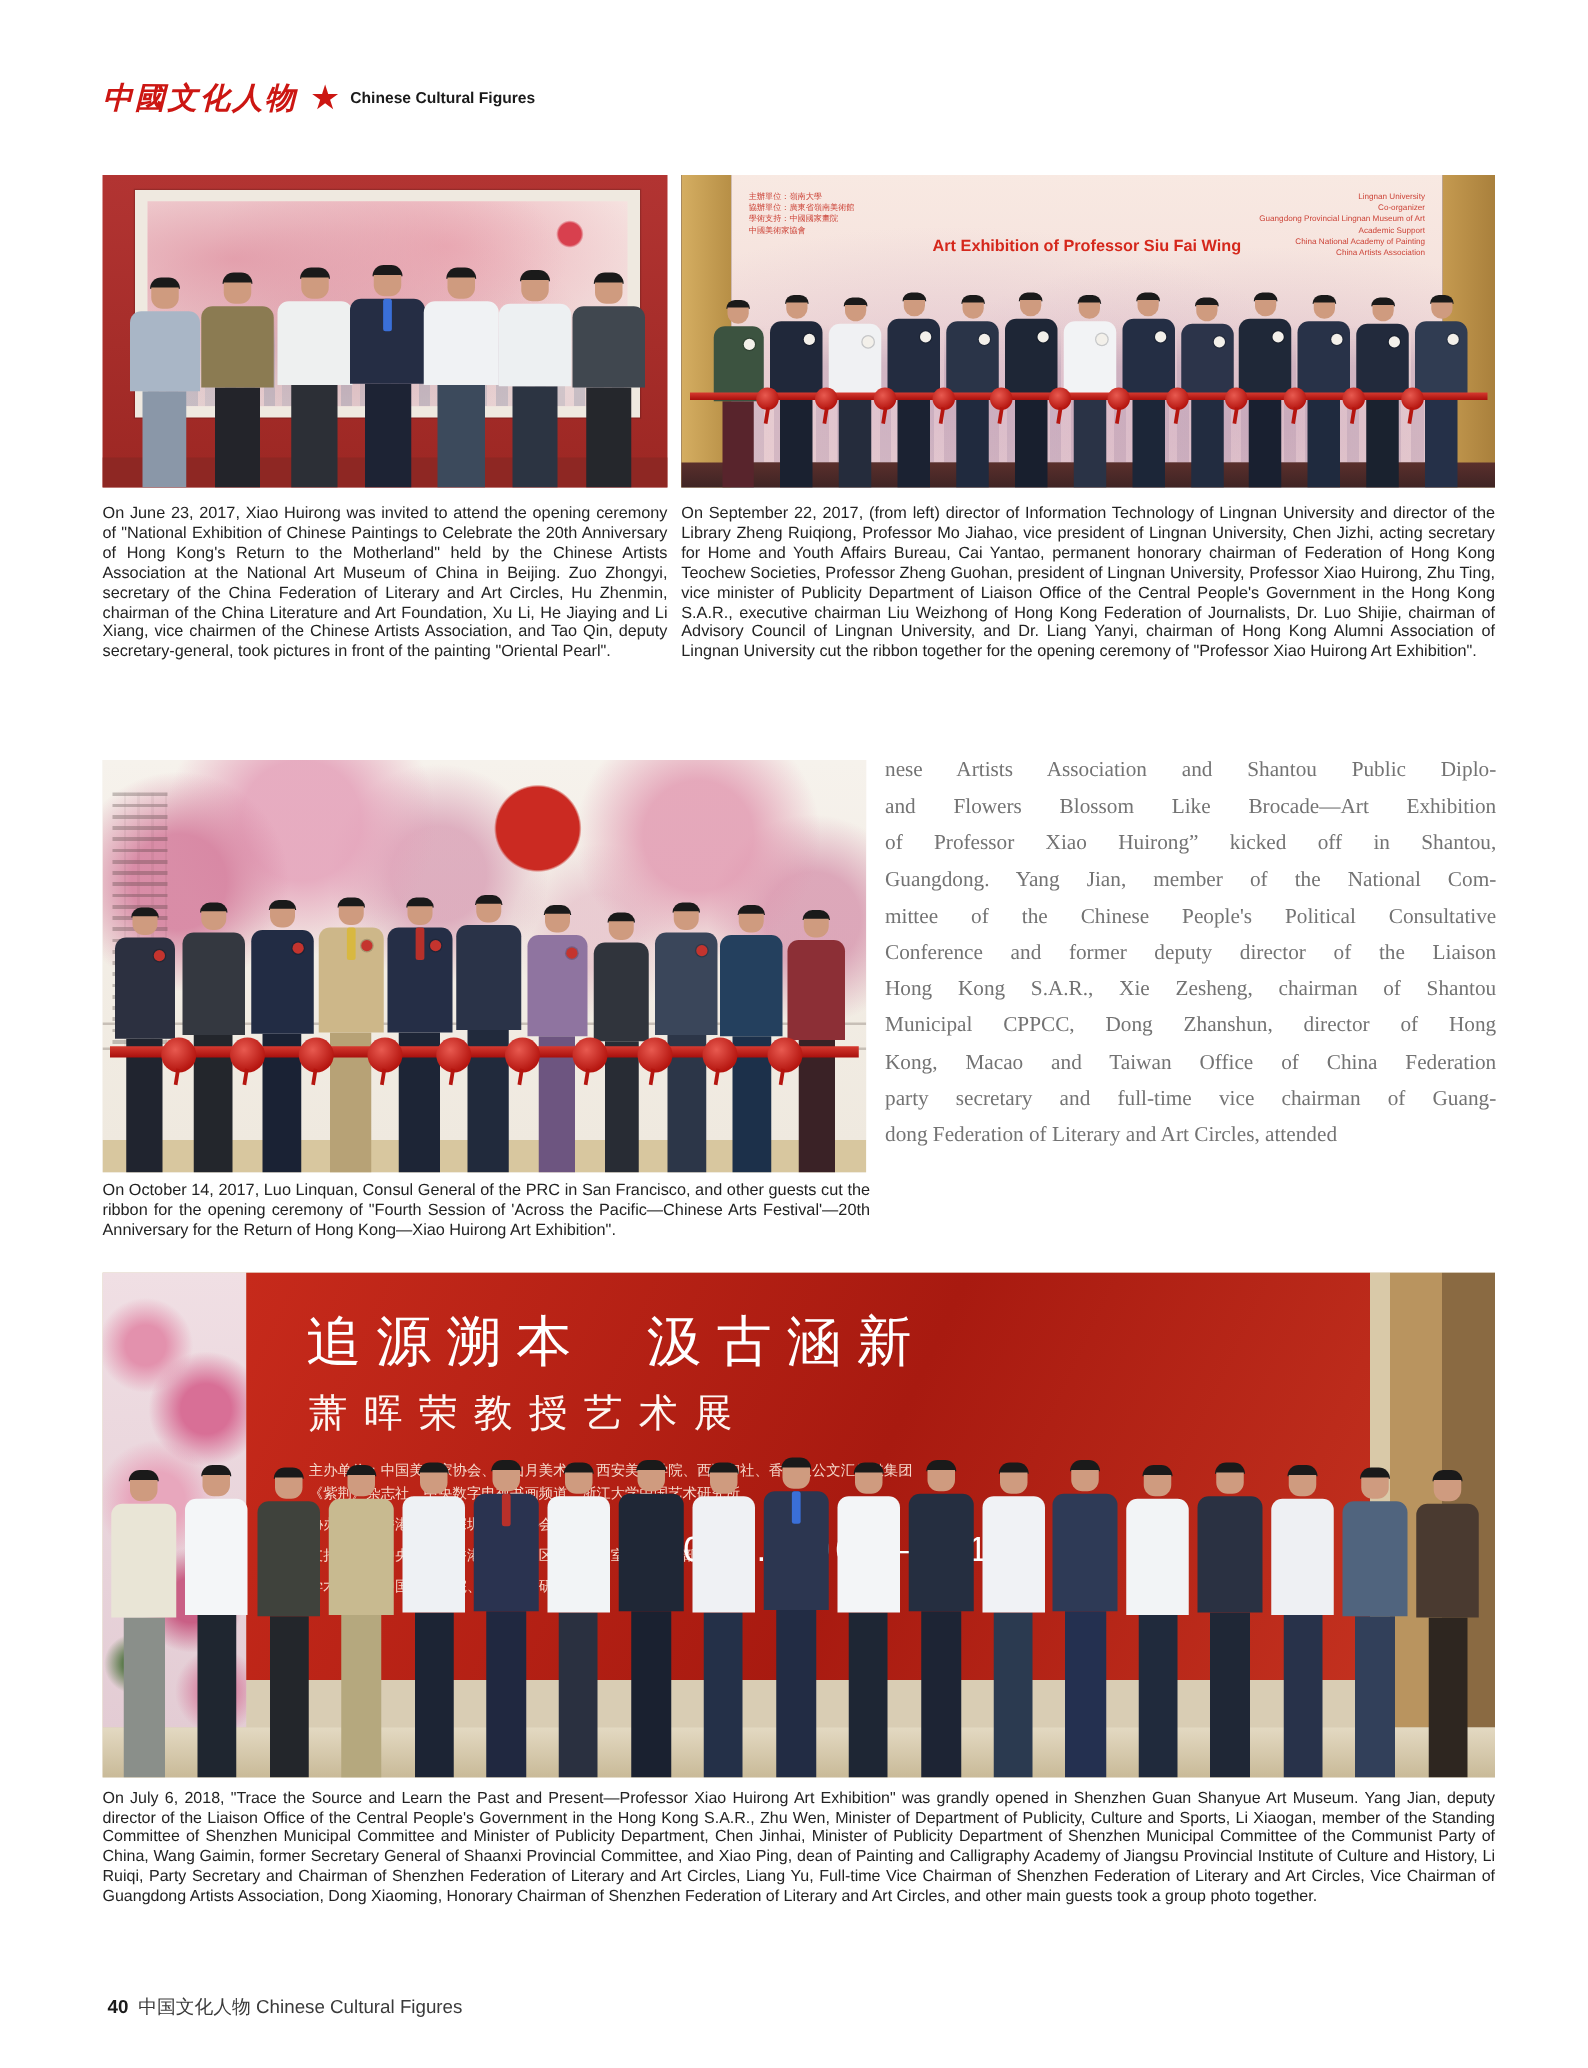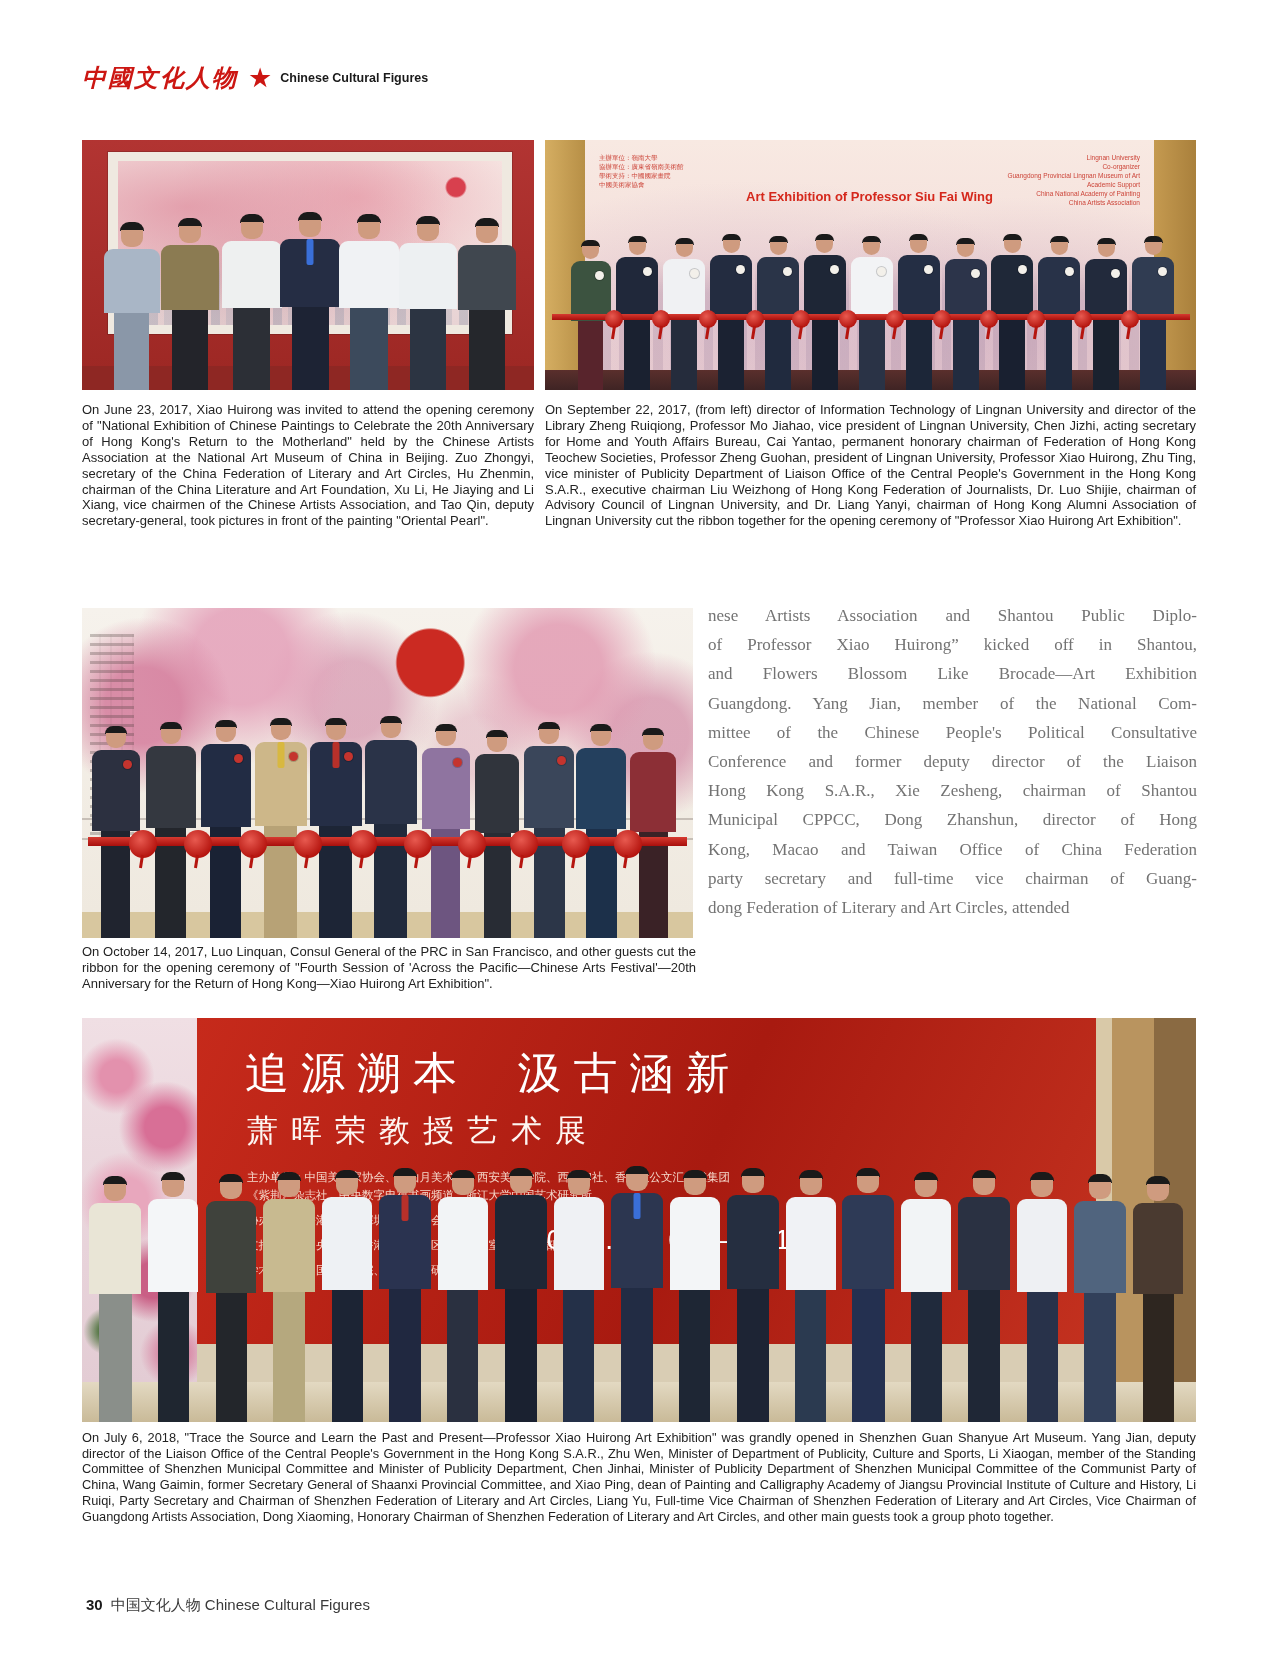--- a/index.html
+++ b/index.html
@@ -434,22 +434,22 @@
     <div class="rosette" style="left: 55%; height: 28px; width: 28px; bottom: 80px;"></div>
     <div class="rosette" style="left: 63.8%; height: 28px; width: 28px; bottom: 80px;"></div>
     <div class="rosette" style="left: 72.3%; height: 28px; width: 28px; bottom: 80px;"></div>
     <div class="rosette" style="left: 80.8%; height: 28px; width: 28px; bottom: 80px;"></div>
     <div class="rosette" style="left: 89.3%; height: 28px; width: 28px; bottom: 80px;"></div>
   </div>
 <div id="caption3" class="caption">On October 14, 2017, Luo Linquan, Consul General of the PRC in San Francisco, and other guests cut the ribbon for the opening ceremony of "Fourth Session of 'Across the Pacific—Chinese Arts Festival'—20th Anniversary for the Return of Hong Kong—Xiao Huirong Art Exhibition".</div>
 
 <div id="article">
     <div class="article-line">nese Artists Association and Shantou Public Diplo-</div>
+    <div class="article-line">and Flowers Blossom Like Brocade—Art Exhibition</div>
     <div class="article-line">of Professor Xiao Huirong” kicked off in Shantou,</div>
-    <div class="article-line">and Flowers Blossom Like Brocade—Art Exhibition</div>
     <div class="article-line">Guangdong. Yang Jian, member of the National Com-</div>
     <div class="article-line">mittee of the Chinese People's Political Consultative</div>
     <div class="article-line">Conference and former deputy director of the Liaison</div>
     <div class="article-line">Hong Kong S.A.R., Xie Zesheng, chairman of Shantou</div>
     <div class="article-line">Municipal CPPCC, Dong Zhanshun, director of Hong</div>
     <div class="article-line">Kong, Macao and Taiwan Office of China Federation</div>
     <div class="article-line">party secretary and full-time vice chairman of Guang-</div>
     <div class="article-line">dong Federation of Literary and Art Circles, attended</div>
   </div>
 
@@ -584,15 +584,15 @@
     <div class="person" style="left: 96.6%; width: 50px; height: 246px;">
       <div class="hair"></div>
       <div class="face"></div>
       <div class="torso" style="height:91px;background:#4a3a30"></div>
       <div class="legs" style="background:#2e2620"></div>
     </div>
   </div>
 <div id="caption4" class="caption">On July 6, 2018, "Trace the Source and Learn the Past and Present—Professor Xiao Huirong Art Exhibition" was grandly opened in Shenzhen Guan Shanyue Art Museum. Yang Jian, deputy director of the Liaison Office of the Central People's Government in the Hong Kong S.A.R., Zhu Wen, Minister of Department of Publicity, Culture and Sports, Li Xiaogan, member of the Standing Committee of Shenzhen Municipal Committee and Minister of Publicity Department, Chen Jinhai, Minister of Publicity Department of Shenzhen Municipal Committee of the Communist Party of China, Wang Gaimin, former Secretary General of Shaanxi Provincial Committee, and Xiao Ping, dean of Painting and Calligraphy Academy of Jiangsu Provincial Institute of Culture and History, Li Ruiqi, Party Secretary and Chairman of Shenzhen Federation of Literary and Art Circles, Liang Yu, Full-time Vice Chairman of Shenzhen Federation of Literary and Art Circles, Vice Chairman of Guangdong Artists Association, Dong Xiaoming, Honorary Chairman of Shenzhen Federation of Literary and Art Circles, and other main guests took a group photo together.</div>
 
 <div id="footer">
-  <b>30</b><span>中国文化人物</span>
+  <b>40</b><span>中国文化人物</span>
   <span>Chinese Cultural Figures</span>
 </div>
 
 </body></html>

